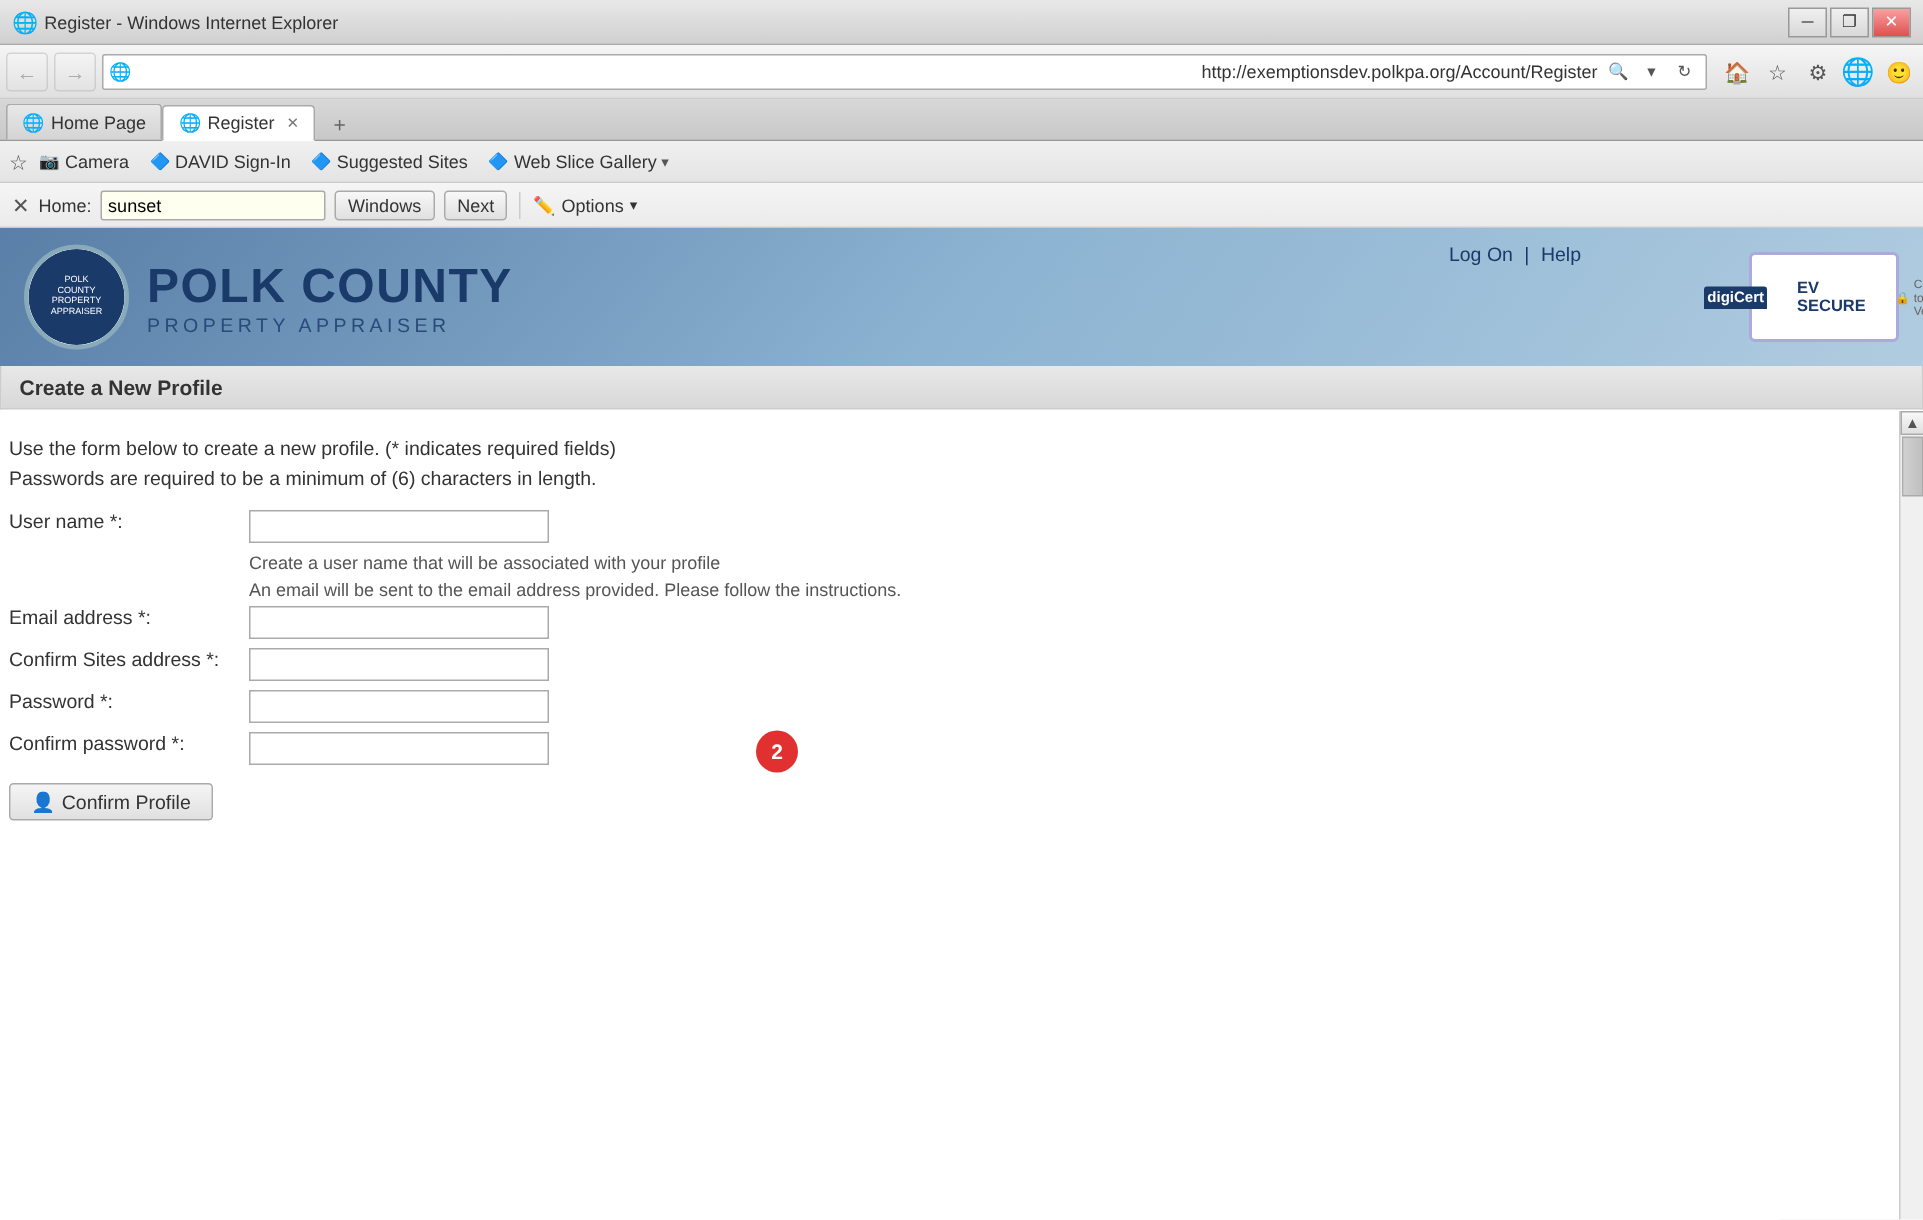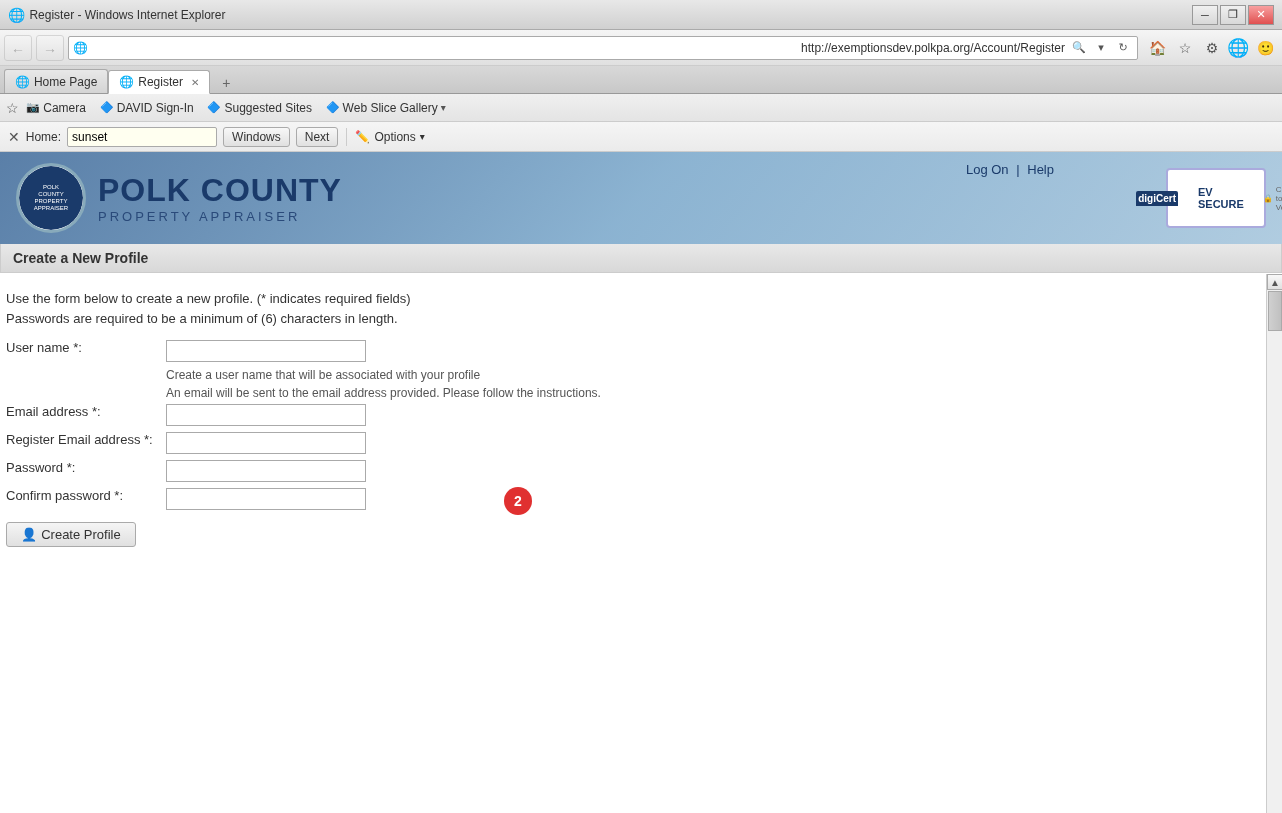--- a/index.html
+++ b/index.html
@@ -430,37 +430,37 @@
       </div>
       <div class="form-hint">Create a user name that will be associated with your profile</div>
       <div class="form-hint">An email will be sent to the email address provided. Please follow the instructions.</div>
 
       <div class="form-row" style="margin-top:4px;">
         <label class="form-label">Email address *:</label>
         <input type="email" class="form-input" style="">
       </div>
 
       <div class="form-row">
-        <label class="form-label">Register Email address *:</label>
+        <label class="form-label">Confirm Sites address *:</label>
         <input type="email" class="form-input" style="">
       </div>
 
       <div class="form-row">
         <label class="form-label">Password *:</label>
         <input type="password" class="form-input" style="">
       </div>
 
       <div class="form-row">
         <label class="form-label">Confirm password *:</label>
         <input type="password" class="form-input" style="">
       </div>
 
       <button class="create-btn">
         <span>👤</span>
-        <span>Create Profile</span>
+        <span>Confirm Profile</span>
       </button>
     </div>
   </div>
 
   <div class="badge-2">
     <span>2</span>
   </div>
 
   <div class="scrollbar">
     <div class="scrollbar-btn">▲</div>

